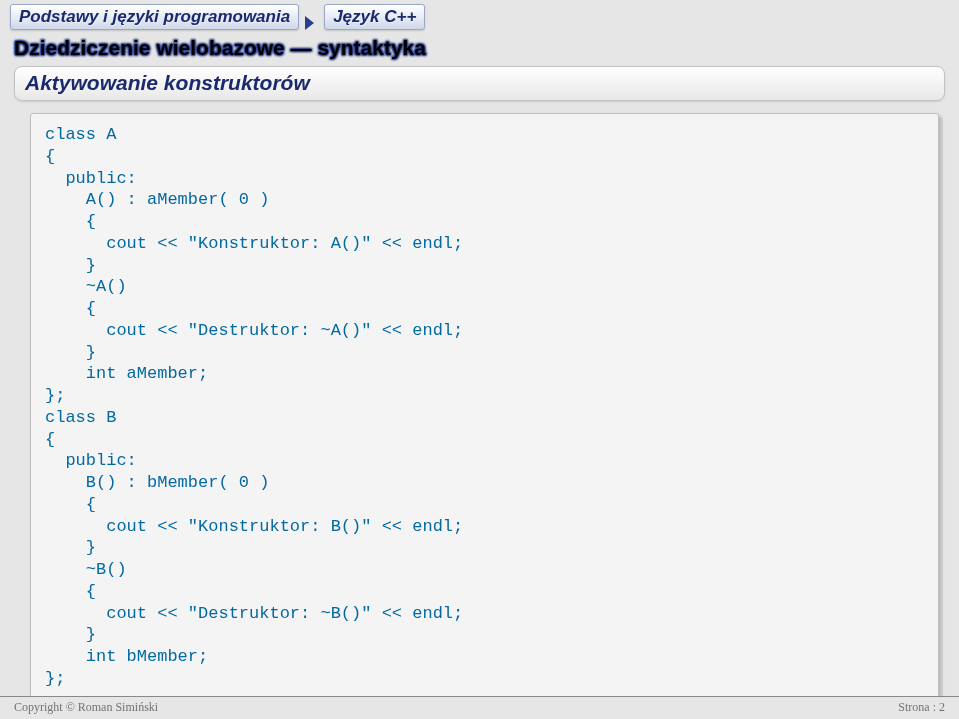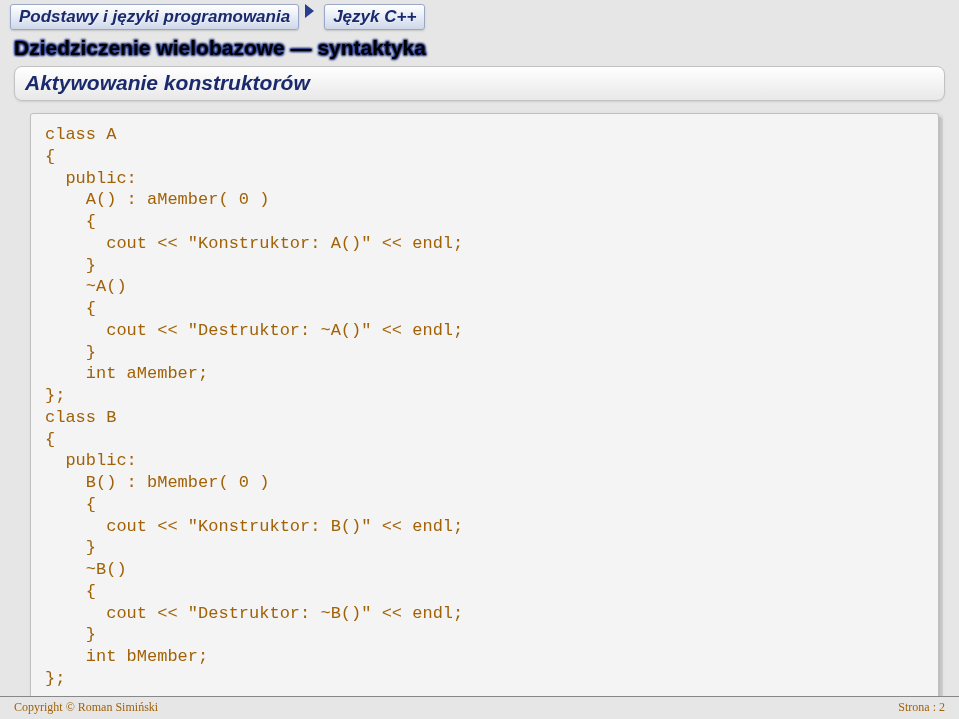--- a/index.html
+++ b/index.html
@@ -12,21 +12,21 @@
     overflow: hidden;
   }
   .header {
     display: flex;
     justify-content: space-between;
     align-items: flex-start;
     padding: 4px 10px 0 10px;
   }
   .header-left {
     display: flex;
-    align-items: flex-start;
+    align-items: flex-end;
     gap: 8px;
   }
   .badge {
     background: linear-gradient(#ffffff, #cfd8ea);
     border: 1px solid #9aa7c7;
     border-radius: 3px;
     padding: 2px 8px;
     font-style: italic;
     font-weight: bold;
     color: #1a2a6c;
@@ -73,36 +73,36 @@
     margin: 12px 20px 0 30px;
     background: #f4f4f4;
     border: 1px solid #c0c0c0;
     border-radius: 3px;
     padding: 10px 14px;
     box-shadow: 2px 2px 4px rgba(0,0,0,0.15), 4px 4px 0 #d6d6d6;
   }
   .code {
     font-family: "Courier New", monospace;
     font-size: 17px;
-    color: #a16207;
+    color: #0369a1;
     white-space: pre;
     line-height: 1.28;
   }
   .footer {
     position: absolute;
     bottom: 0;
     left: 0;
     right: 0;
     border-top: 1px solid #888;
     padding: 3px 14px 4px 14px;
     display: flex;
     justify-content: space-between;
     font-family: Georgia, 'Times New Roman', serif;
     font-size: 12px;
-    color: #a16207;
+    color: #737373;
     background: #e6e6e6;
   }
 </style>
 </head>
 <body>
 
 <div class="header">
   <div class="header-left">
     <div class="badge">Podstawy i języki programowania</div>
     <div class="arrow"></div>

